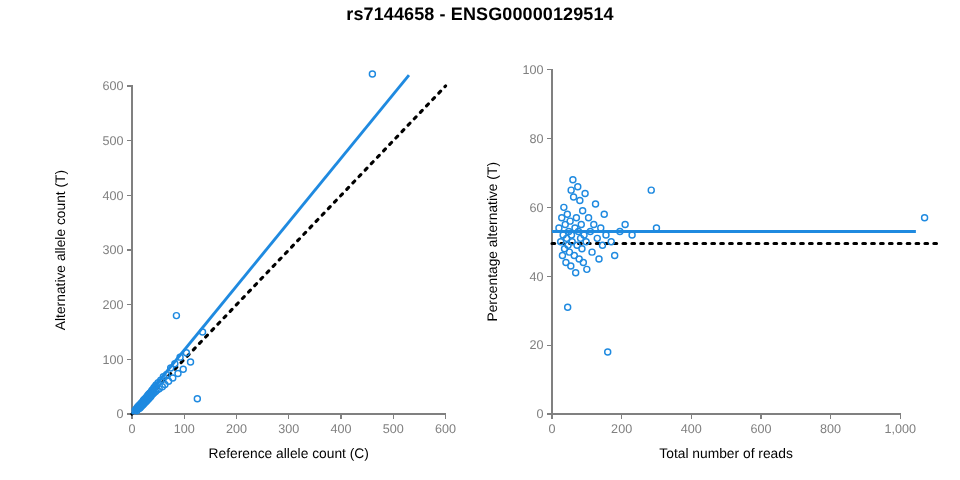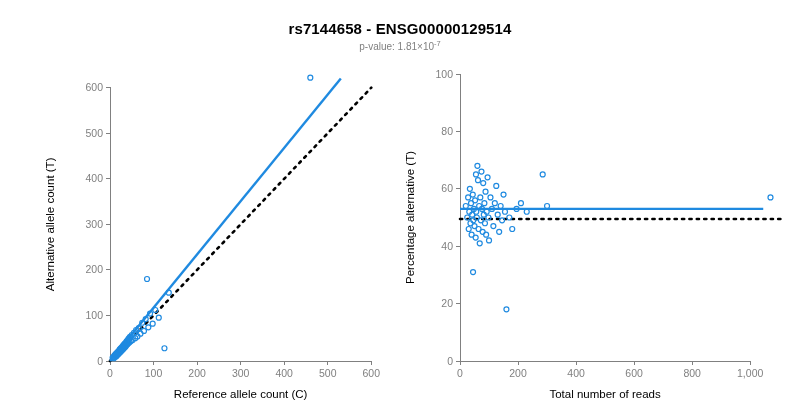--- a/index.html
+++ b/index.html
@@ -11,21 +11,21 @@
   body {
     width: 800px;
     height: 400px;
     font-family: "Liberation Sans", sans-serif;
     color: #000000;
     overflow: hidden;
     position: relative;
   }
   #figure {
     position: absolute;
-    left: 0; top: 16px;
+    left: 0; top: 0;
     width: 800px;
     height: 381px;
   }
   .title-block {
     position: absolute;
     left: 0;
     top: 4px;
     width: 800px;
     text-align: center;
     pointer-events: none;
@@ -94,21 +94,20 @@
     stroke-linecap: round;
   }
 </style>
 </head>
 <body>
 
 <div id="figure">
 
   <div class="title-block">
     <div class="main-title">rs7144658 - ENSG00000129514</div>
-    <div class="sub-title"><span>p-value: 1.81×10</span><sup>-7</sup></div>
   </div>
 
   <div class="panel" id="panel-left">
     <svg class="plot-svg" id="svg-left" width="400" height="400">
         <path d="M106,345H110V71.66666666666669H106" class="axis-line"></path>
         <text x="103" y="348.6" text-anchor="end" class="tick-label">0</text>
         <line x1="106" y1="299.44444444444446" x2="110" y2="299.44444444444446" class="axis-line"></line>
         <text x="103" y="303.0444444444445" text-anchor="end" class="tick-label">100</text>
         <line x1="106" y1="253.8888888888889" x2="110" y2="253.8888888888889" class="axis-line"></line>
         <text x="103" y="257.48888888888894" text-anchor="end" class="tick-label">200</text>

